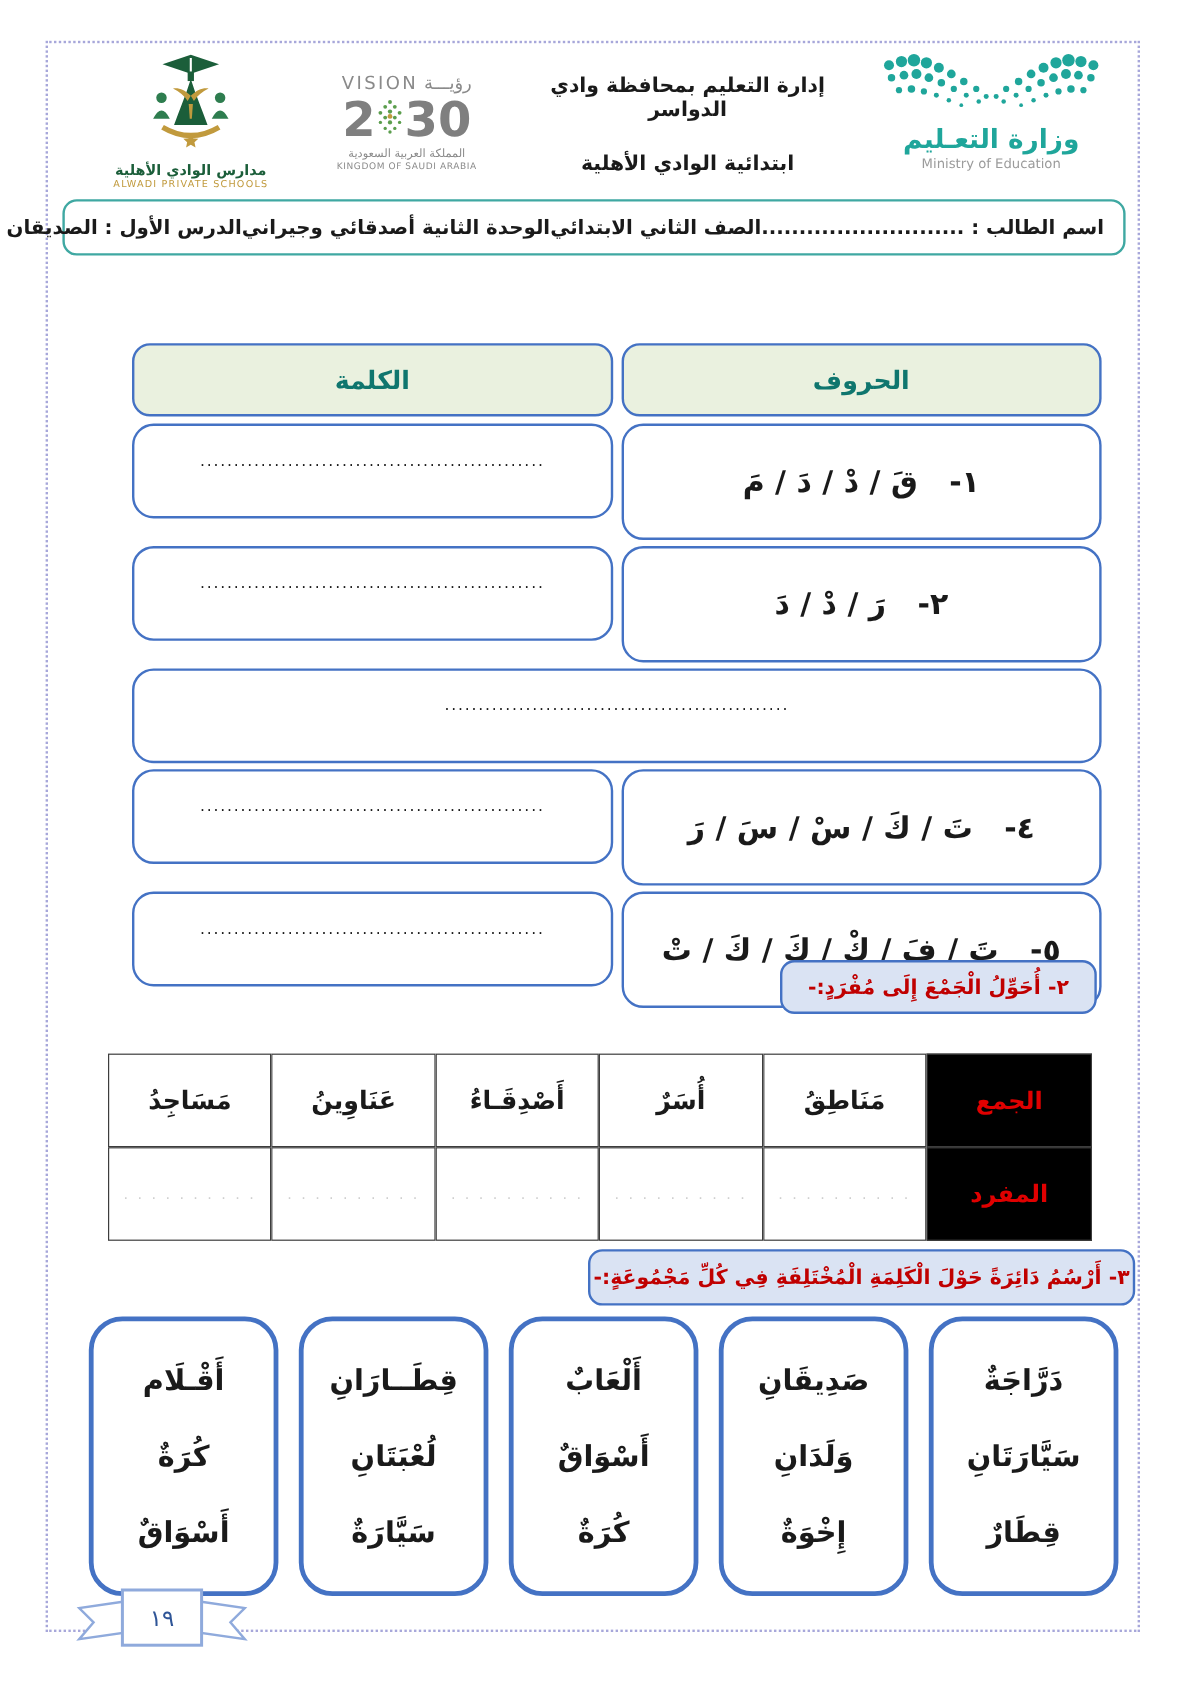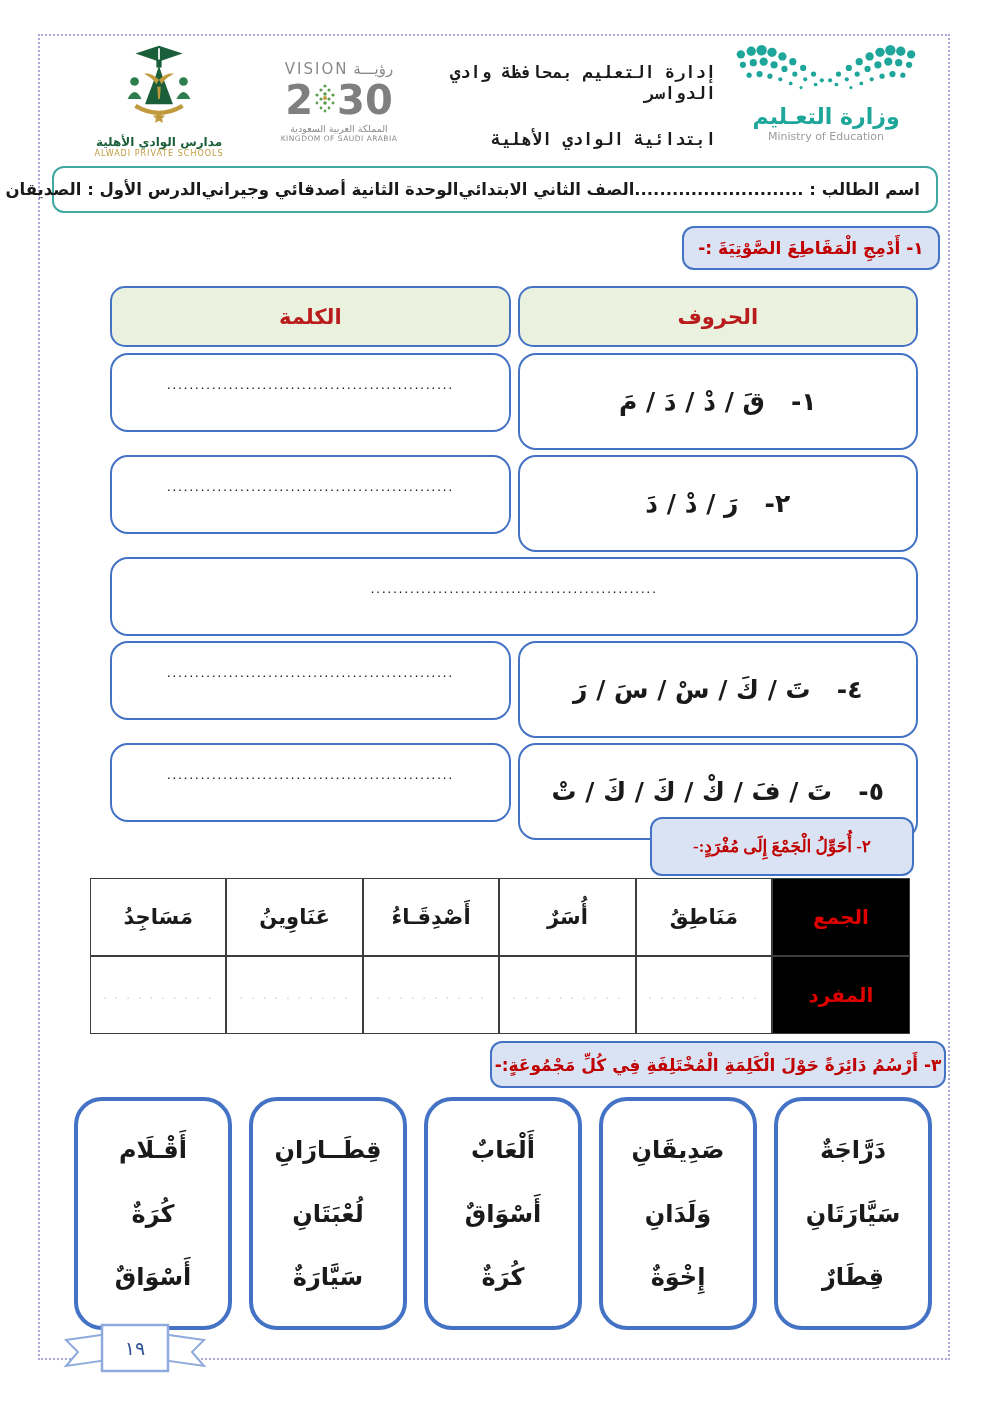--- a/index.html
+++ b/index.html
@@ -14,48 +14,48 @@
   }
   
   .school-logo { position: absolute; left: 28px; top: 4px; width: 182px; text-align: center; }
   .school-name-ar { color: #1B5E3A; font-size: 12px; font-weight: bold; margin-top: 1px; }
   .school-name-en { color: #C19A3D; font-size: 8px; letter-spacing: 1px; }
   .vision-logo { position: absolute; left: 214px; top: 24px; width: 170px; text-align: center; color: #8A8A8A; }
   .vision-line1 { font-size: 15px; letter-spacing: 2px; direction: rtl; }
   .vision-year { display: flex; align-items: center; justify-content: center; font-size: 40px; font-weight: bold; line-height: 1; margin: 2px 0 3px; color: #7F7F7F; }
   .vision-country-ar { font-size: 9.5px; direction: rtl; }
   .vision-country-en { font-size: 7.5px; letter-spacing: 0.5px; }
-  .center-text { position: absolute; left: 390px; top: 26px; width: 286px; direction: rtl; font-family: Liberation Mono, monospace; }
+  .center-text { position: absolute; left: 390px; top: 26px; width: 286px; text-align: center; direction: rtl; }
   .center-line1 { font-size: 17px; font-weight: bold; }
   .center-line2 { font-size: 17px; font-weight: bold; margin-top: 25px; }
   .ministry-logo { position: absolute; left: 660px; top: 8px; width: 252px; text-align: center; }
   .ministry-ar { color: #1FA69B; font-size: 22px; font-weight: bold; direction: rtl; margin-top: 2px; }
   .ministry-en { color: #9B9B9B; font-size: 11px; margin-top: 1px; }
   
   .student-bar {
     position: absolute; left: 12px; top: 130px; width: 886px; height: 47px;
     border: 2.5px solid #3FA8A2; border-radius: 12px; background: #fff;
     direction: rtl; display: flex; align-items: center; justify-content: space-between;
     padding: 0 16px; font-size: 16.5px; font-weight: bold; white-space: nowrap;
   }
   
   .q-title {
     position: absolute; background: #DAE3F3; border: 2px solid #4472C4; border-radius: 12px;
     color: #C00000; font-weight: bold; font-size: 17px; direction: rtl;
     display: flex; align-items: center; justify-content: center; white-space: nowrap;
   }
   .q1-title { top: 190px; right: 8px;  width: 258px; height: 44px; }
-  .q2-title { top: 781px; right: 34px; width: 264px; height: 59px; font-family: Liberation Serif, serif; }
+  .q2-title { top: 764px; right: 34px; width: 264px; height: 45px; }
   .q3-title { top: 1005px; right: 2px; width: 456px; height: 47px; }
   
   .q1-grid { position: absolute; top: 250px; left: 70px; right: 30px; direction: rtl; }
   .q1-head-row { display: flex; gap: 7px; margin-bottom: 6px; }
   .q1-col-header {
     flex: 1; height: 61px; background: #EAF1DF; border: 2.5px solid #4472C4; border-radius: 15px;
-    color: #b91c1c; font-size: 21px; font-weight: bold;
+    color: #0f766e; font-size: 21px; font-weight: bold;
     display: flex; align-items: center; justify-content: center;
   }
   .q1-row { display: flex; gap: 7px; margin-bottom: 5px; }
   .q1-letters {
     flex: 1; height: 97px; border: 2.5px solid #4472C4; border-radius: 18px; background: #fff;
     display: flex; align-items: center; justify-content: center;
     font-size: 25px; font-weight: bold; white-space: nowrap;
   }
   .q1-word {
     flex: 1; height: 79px; border: 2.5px solid #4472C4; border-radius: 18px; background: #fff;
@@ -181,21 +181,20 @@
     <div class="ministry-en">Ministry of Education</div>
   </div>
 
   <div class="student-bar">
     <span>اسم الطالب : ...........................</span>
     <span>الصف الثاني الابتدائي</span>
     <span>الوحدة الثانية أصدقائي وجيراني</span>
     <span>الدرس الأول : الصديقان</span>
   </div>
 
-  <div class="q-title q1-title">١- أَدْمِجِ الْمَقَاطِعَ الصَّوْتِيَةَ :-</div>
 
   <div class="q1-grid">
     <div class="q1-head-row">
       <div class="q1-col-header">الحروف</div>
       <div class="q1-col-header">الكلمة</div>
     </div>
     <div class="q1-row">
       <div class="q1-letters">١-&nbsp;&nbsp;&nbsp;قَ / دْ / دَ / مَ</div>
       <div class="q1-word">
           <span>...................................................</span>

